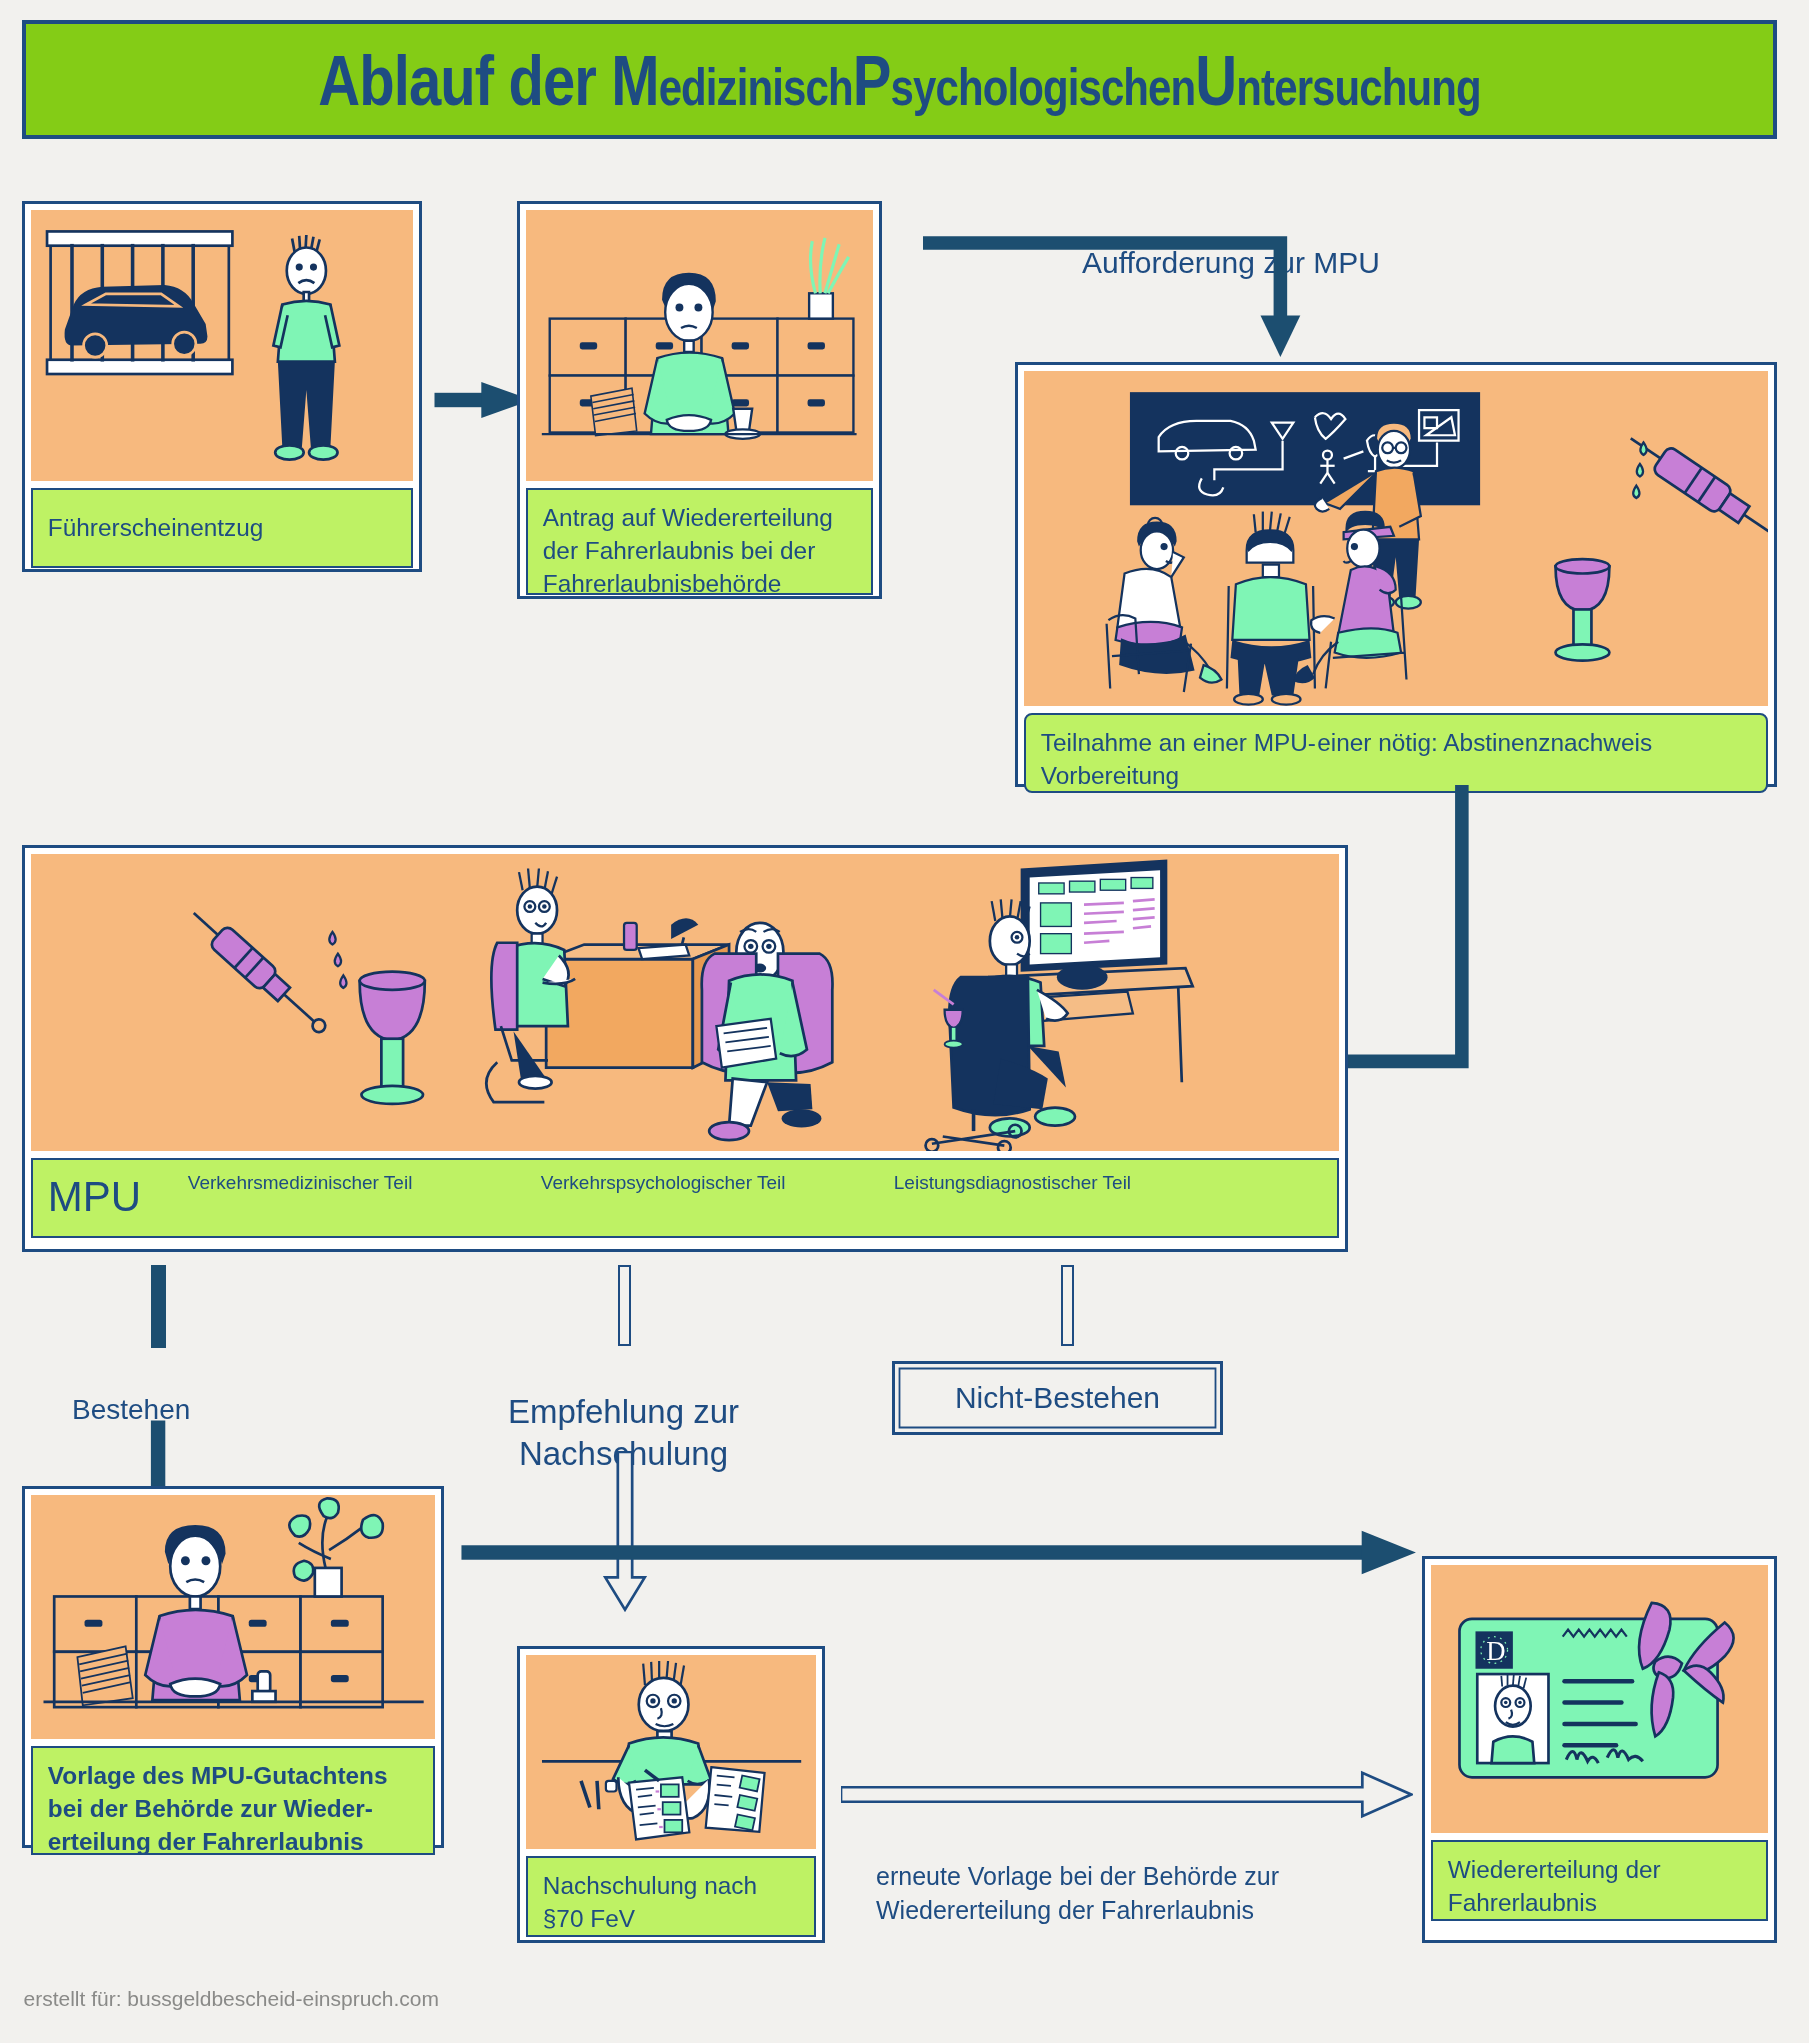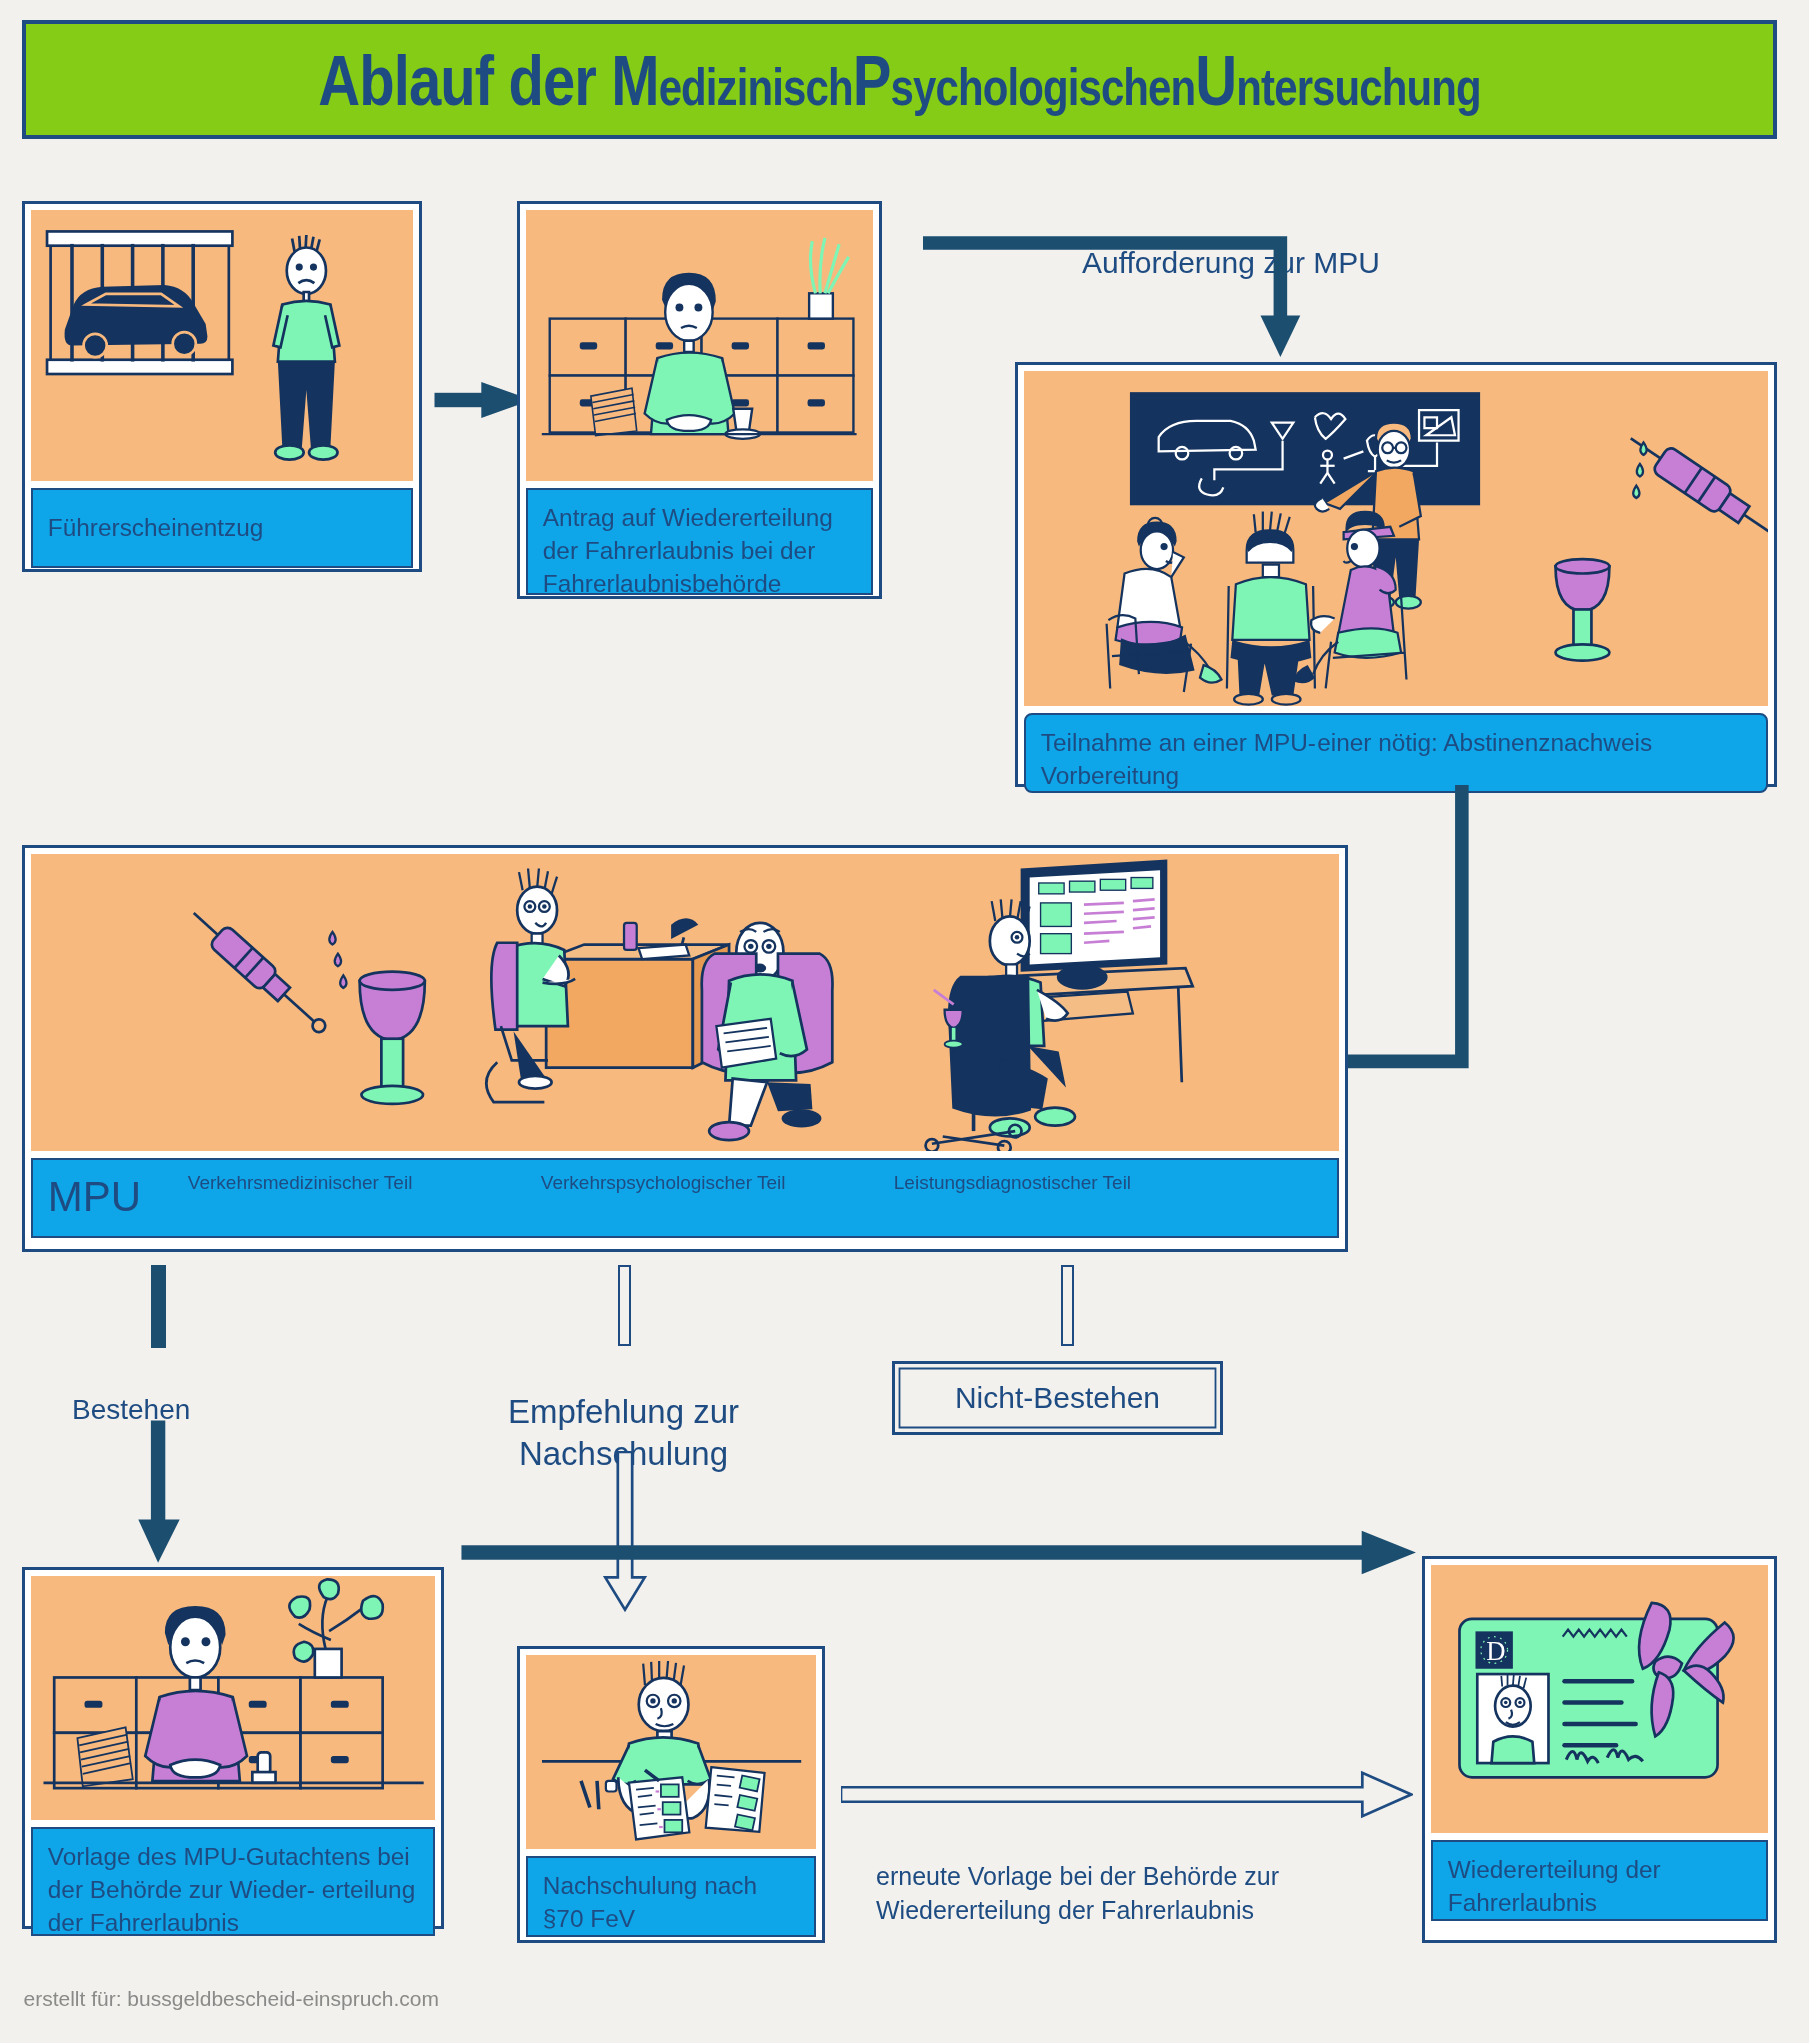--- a/index.html
+++ b/index.html
@@ -39,21 +39,21 @@
   }
   .art{
     background:#F7B97E;
     width:100%;
     position:relative;
     overflow:hidden;
     box-sizing:border-box;
   }
   .capbox{
     border:2.7px solid #1E4C82;
-    background:#0ea5e9;
+    background:#bef264;
     box-sizing:border-box;
     padding:11px 14.5px;
     color:#1E4C82;
     font-size:24.4px;
     line-height:1.36;
   }
   .capbox.nogap{margin-top:6.3px;}
 
   
   .mpu-caprow{display:flex;align-items:flex-start;}
@@ -550,21 +550,21 @@
   <span>Nicht-Bestehen</span>
 </div>
 
 <div class="abs" style="left:461px;top:1529px;width:959px;height:47px;">
   <svg width="959" height="47" class="noclick" viewBox="0 0 1060 52">
     <rect x="0" y="18" width="1006" height="16" fill="#1C4E70"></rect>
     <polygon points="996,2 1056,26 996,50" fill="#1C4E70"></polygon>
   </svg>
 </div>
 
-<div class="abs panel" style="left:22px;top:1567px;width:422px;height:362px;">
+<div class="abs panel" style="left:22px;top:1486px;width:422px;height:362px;font-weight:bold;">
   <div class="art" style="height:244px;">
     <svg viewBox="0 0 452 270" width="100%" height="100%" class="noclick">
       <g fill="#F7B97E" stroke="#14335E" stroke-width="3">
         <rect x="26" y="112" width="92" height="62"></rect>
           <rect x="118" y="112" width="92" height="62"></rect>
         <rect x="210" y="112" width="92" height="62"></rect>
           <rect x="302" y="112" width="92" height="62"></rect>
         <rect x="26" y="174" width="92" height="62"></rect>
           <rect x="118" y="174" width="92" height="62"></rect>
         <rect x="210" y="174" width="92" height="62"></rect>

